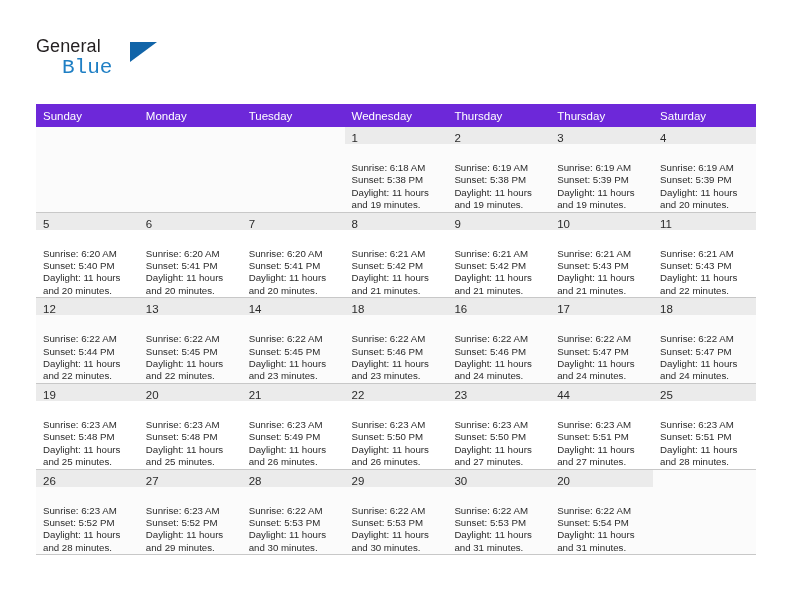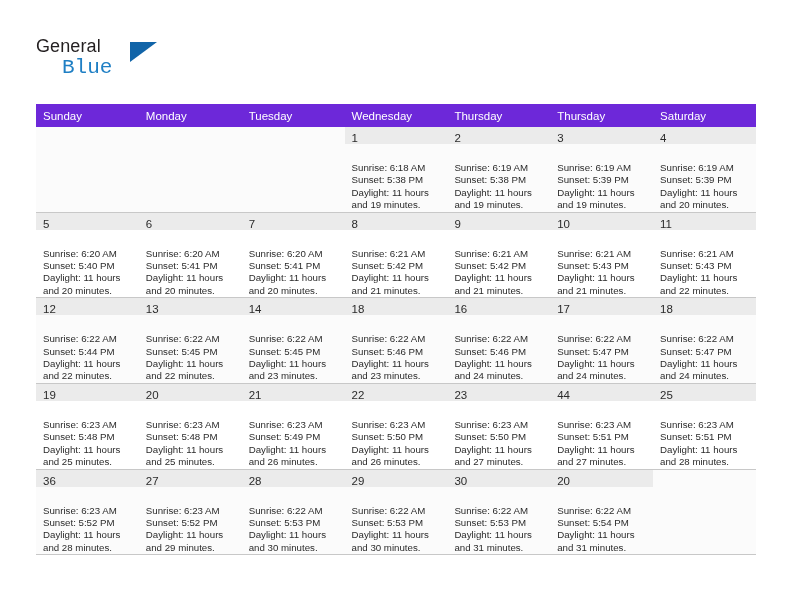--- a/index.html
+++ b/index.html
@@ -471,21 +471,21 @@
                 <div class="day-line">Sunset: 5:51 PM</div>
                 <div class="day-line">Daylight: 11 hours</div>
                 <div class="day-line">and 28 minutes.</div>
               </div>
             </div>
           </td>
         </tr>
         <tr class="week-shaded">
           <td class="daycell filled">
             <div class="daycell-inner">
-              <div class="daynum-bar"><span class="daynum">36</span></div>
+              <div class="daynum-bar"><span class="daynum">26</span></div>
               <div class="day-lines">
                 <div class="day-line">Sunrise: 6:23 AM</div>
                 <div class="day-line">Sunset: 5:52 PM</div>
                 <div class="day-line">Daylight: 11 hours</div>
                 <div class="day-line">and 28 minutes.</div>
               </div>
             </div>
           </td>
           <td class="daycell filled">
             <div class="daycell-inner">

